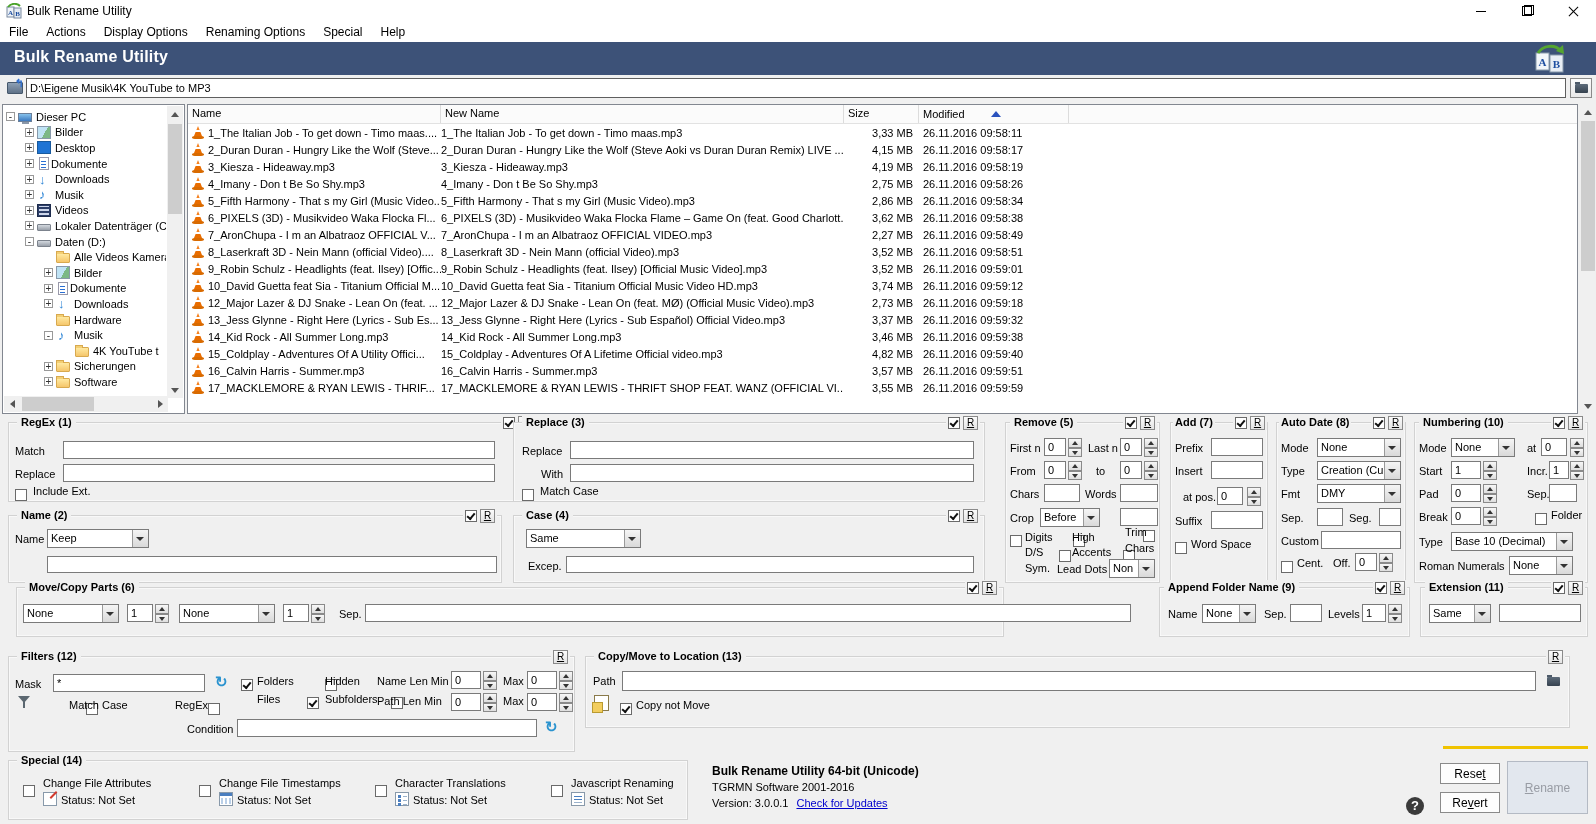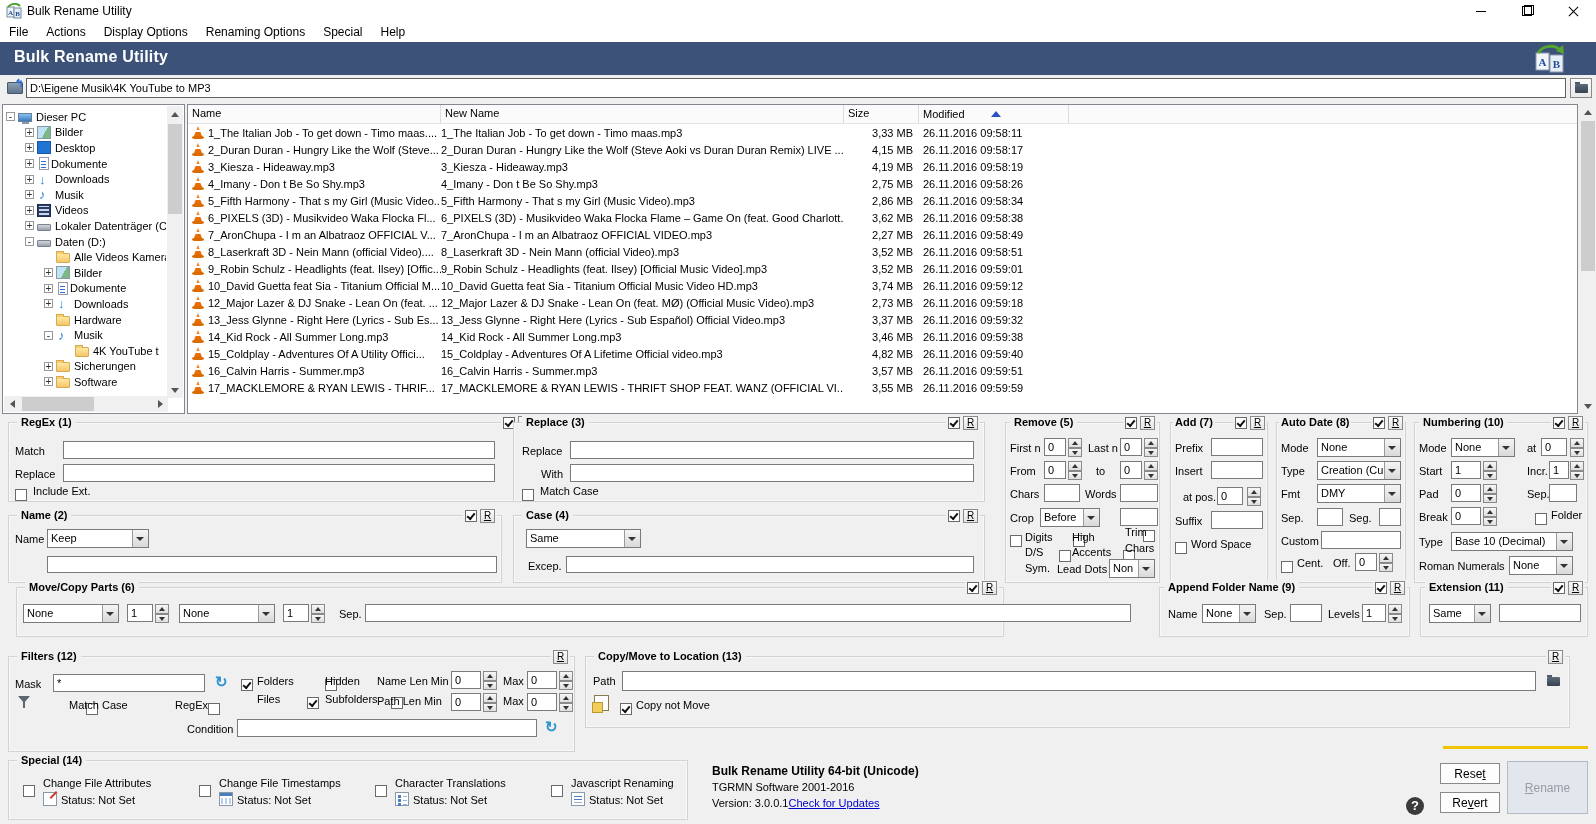--- a/index.html
+++ b/index.html
@@ -104,21 +104,21 @@
   .sp-ico{width:14px;height:14px;display:inline-block;margin-right:4px;position:relative;background:#fff;border:1px solid #8899aa;box-sizing:border-box;flex:0 0 auto;}
   .sp-ico.attributes::after{content:'';position:absolute;right:-2px;top:1px;width:9px;height:2px;background:#d23b2f;transform:rotate(-45deg);}
   .sp-ico.timestamps::before{content:'';position:absolute;left:0;top:0;right:0;height:3px;background:#4a7ebf;}
   .sp-ico.timestamps::after{content:'';position:absolute;left:1px;top:5px;right:1px;bottom:1px;background:repeating-linear-gradient(90deg,#b9cfe8 0 2px,#fff 2px 4px);}
   .sp-ico.translations::after{content:'';position:absolute;left:2px;top:2px;width:3px;height:3px;background:#4a7ebf;box-shadow:0 4px #4a7ebf,0 8px #4a7ebf;}
   .sp-ico.translations::before{content:'';position:absolute;left:7px;top:3px;width:4px;height:1px;background:#9ab2cc;box-shadow:0 4px #9ab2cc,0 8px #9ab2cc;}
   .sp-ico.javascript::after{content:'';position:absolute;left:2px;top:3px;width:8px;height:1px;background:#4a7ebf;box-shadow:0 3px #4a7ebf,0 6px #9ab2cc;}
   
   .about1{position:absolute;left:712px;top:764px;font-size:12px;font-weight:bold;}
   .about2{position:absolute;left:712px;top:781px;font-size:11px;}
-  .aboutv{position:absolute;left:712px;top:797px;font-size:11px;display:flex;gap:0;}
+  .aboutv{position:absolute;left:712px;top:797px;font-size:11px;display:flex;gap:8px;}
   .link{color:#0000cc;text-decoration:underline;}
   .helpq{position:absolute;left:1406px;top:797px;width:18px;height:18px;border-radius:50%;background:#3b3b3b;color:#fff;font-weight:bold;font-size:13px;text-align:center;line-height:18px;}
   .yline{position:absolute;left:1443px;top:746px;width:145px;height:3px;background:#f0c300;}
   .btn{position:absolute;box-sizing:border-box;border:1px solid #8a8a8a;background:#fdfdfd;font:12px "Liberation Sans",sans-serif;text-align:center;padding:0;}
   .btn.disabled{background:#e2e7ee;border-color:#b4bac4;color:#989ca4;}
 </style>
 </head>
 <body>
 
 <div class="app">

